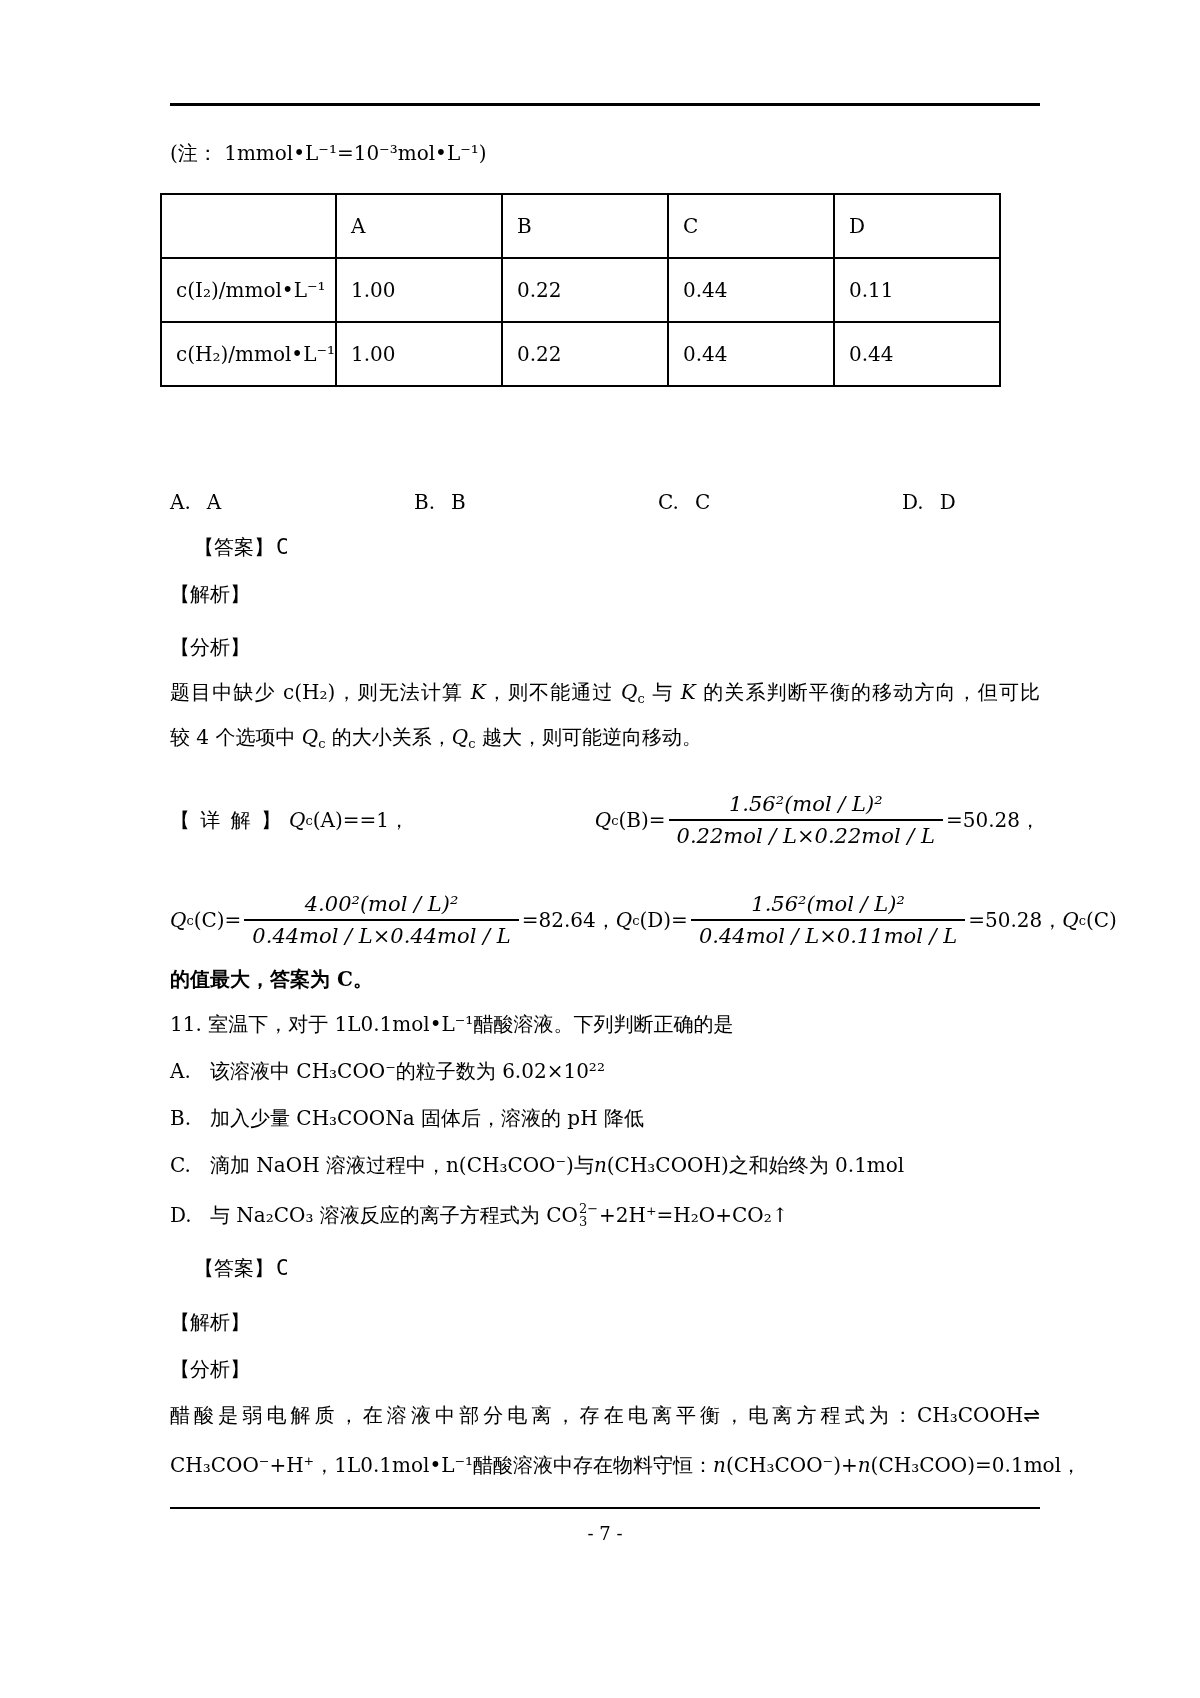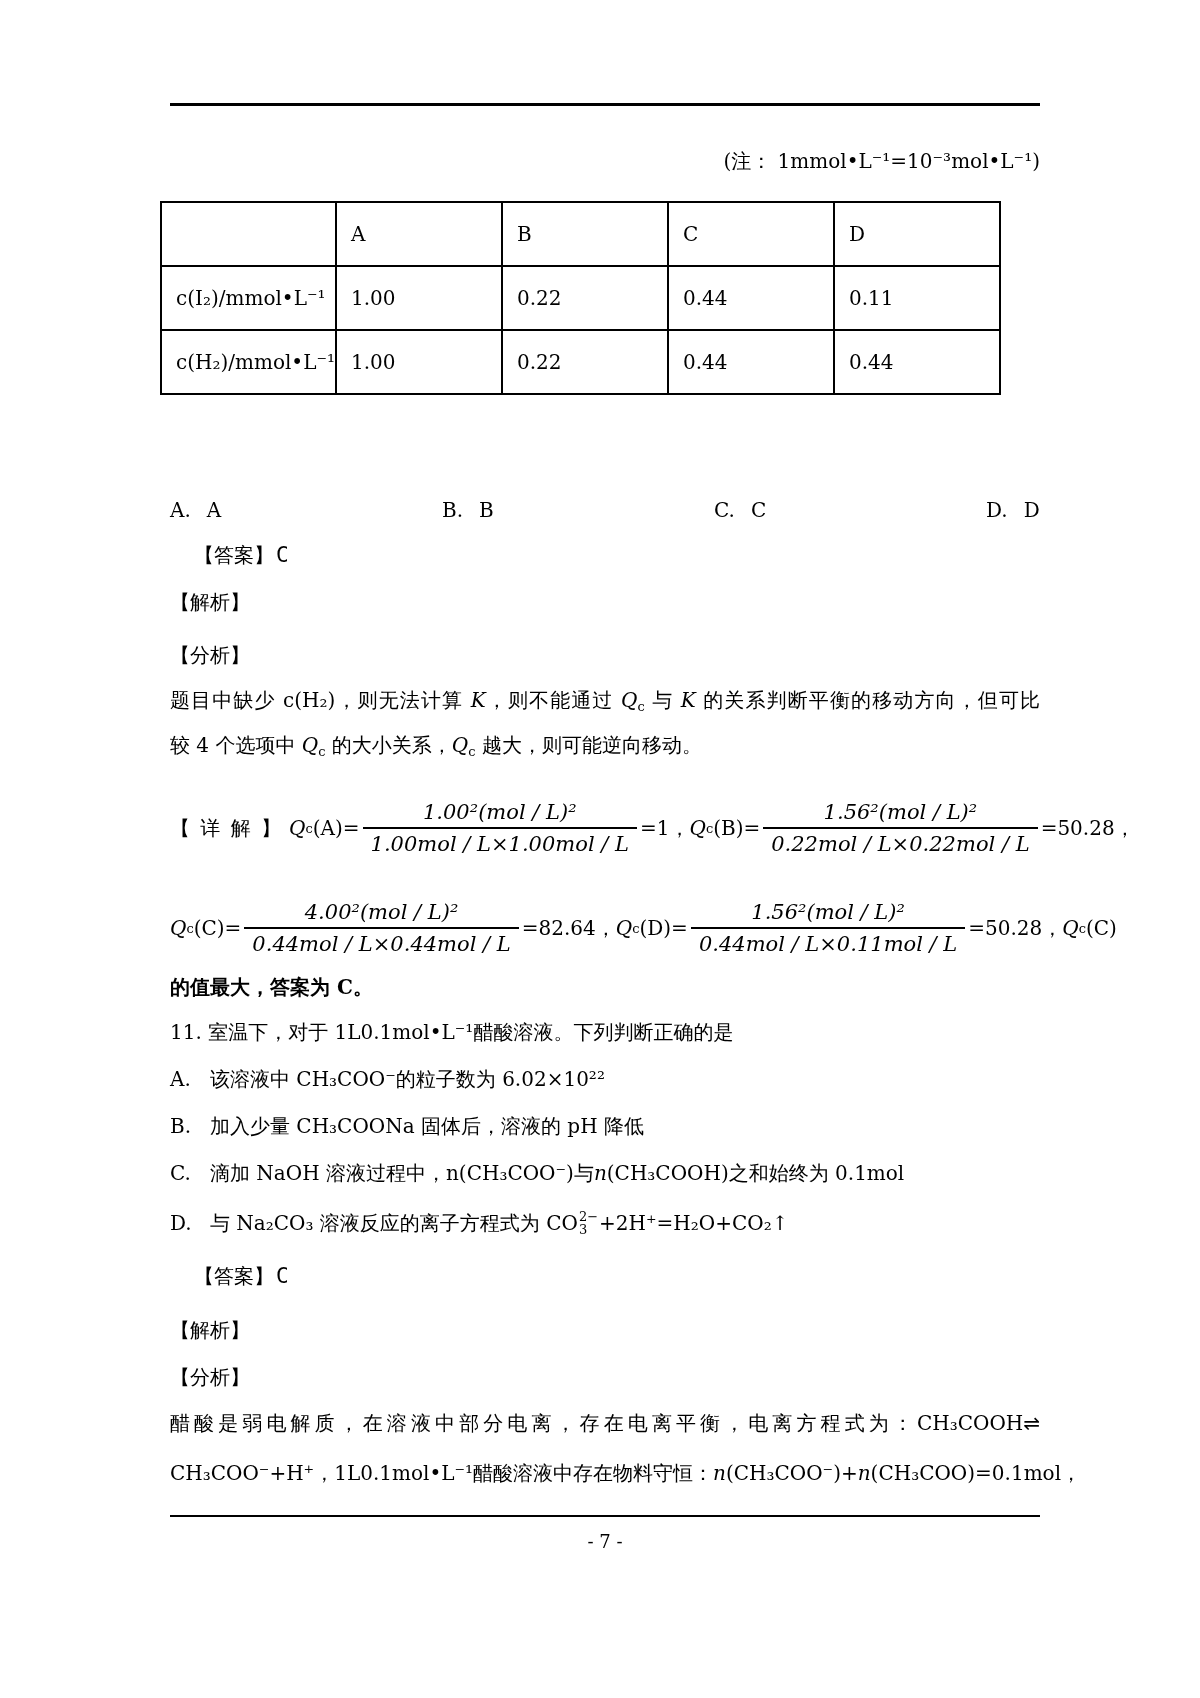--- a/index.html
+++ b/index.html
@@ -4,24 +4,24 @@
 <style>
   html,body{margin:0;padding:0;}
   body{
     width:1200px;height:1698px;background:#ffffff;color:#000000;
     font-family:"DejaVu Serif","Liberation Serif",serif;
     font-size:20px;overflow:hidden;
   }
   .content{padding:0 160px 0 170px;}
   .rule-top{border:none;border-top:3px solid #000;margin:103px 0 0 0;}
   .rule-bottom{border:none;border-top:2px solid #000;margin:27px 0 0 0;}
-  .note{margin-top:40px;height:30px;line-height:30px;text-align:right;}
+  .note{margin-top:32px;height:30px;line-height:30px;}
   table.qtable{border-collapse:collapse;margin-top:25px;margin-left:-10px;table-layout:fixed;}
   table.qtable td{border:2px solid #000;height:62px;vertical-align:middle;padding:0 0 0 14px;font-size:20px;}
-  .opts10{display:grid;grid-template-columns:244px 244px 244px 1fr;margin-top:100px;height:30px;line-height:30px;gap:28px;}
+  .opts10{display:grid;grid-template-columns:244px 244px 244px 1fr;margin-top:100px;height:30px;line-height:30px;}
   .opts10 .val{margin-left:16px;}
   .lbl{height:32px;line-height:32px;}
   .ans-line{display:flex;align-items:center;margin-left:24px;}
   .ans-letter{font-family:"DejaVu Sans Mono","Liberation Mono",monospace;font-size:21px;margin-left:2px;}
   .pline{height:30px;line-height:30px;white-space:nowrap;}
   .just{white-space:normal;text-align:justify;text-align-last:justify;}
   .it{font-style:italic;}
   sub.qs{font-size:13px;vertical-align:-4px;}
   .frow{display:flex;align-items:center;justify-content:space-between;height:84px;font-size:20px;}
   .frow1{margin-top:26px;}
@@ -100,24 +100,20 @@
 
   <div class="pline just mt14"><span>题目中缺少 c(H₂)，则无法计算 </span><span class="it">K</span><span>，则不能通过 </span><span class="it">Q</span><sub class="qs">c</sub><span> 与 </span><span class="it">K</span><span> 的关系判断平衡的移动方向，但可比</span></div>
   <div class="pline mt15"><span>较 4 个选项中 </span><span class="it">Q</span><sub class="qs">c</sub><span> 的大小关系，</span><span class="it">Q</span><sub class="qs">c</sub><span> 越大，则可能逆向移动。</span></div>
 
   <div class="frow frow1">
     <div class="fg">
       <span class="tag">【 详 解 】</span>
       <span class="it">Q</span>
         <sub class="qs">c</sub>
         <span>(A)=</span>
-      <span class="frac">
-          <span class="num">1.00²(mol / L)²</span>
-          <span class="den">1.00mol / L×1.00mol / L</span>
-        </span>
       <span>=1，</span>
     </div>
     <div class="fg">
       <span class="it">Q</span>
         <sub class="qs">c</sub>
         <span>(B)=</span>
       <span class="frac">
           <span class="num">1.56²(mol / L)²</span>
           <span class="den">0.22mol / L×0.22mol / L</span>
         </span>

